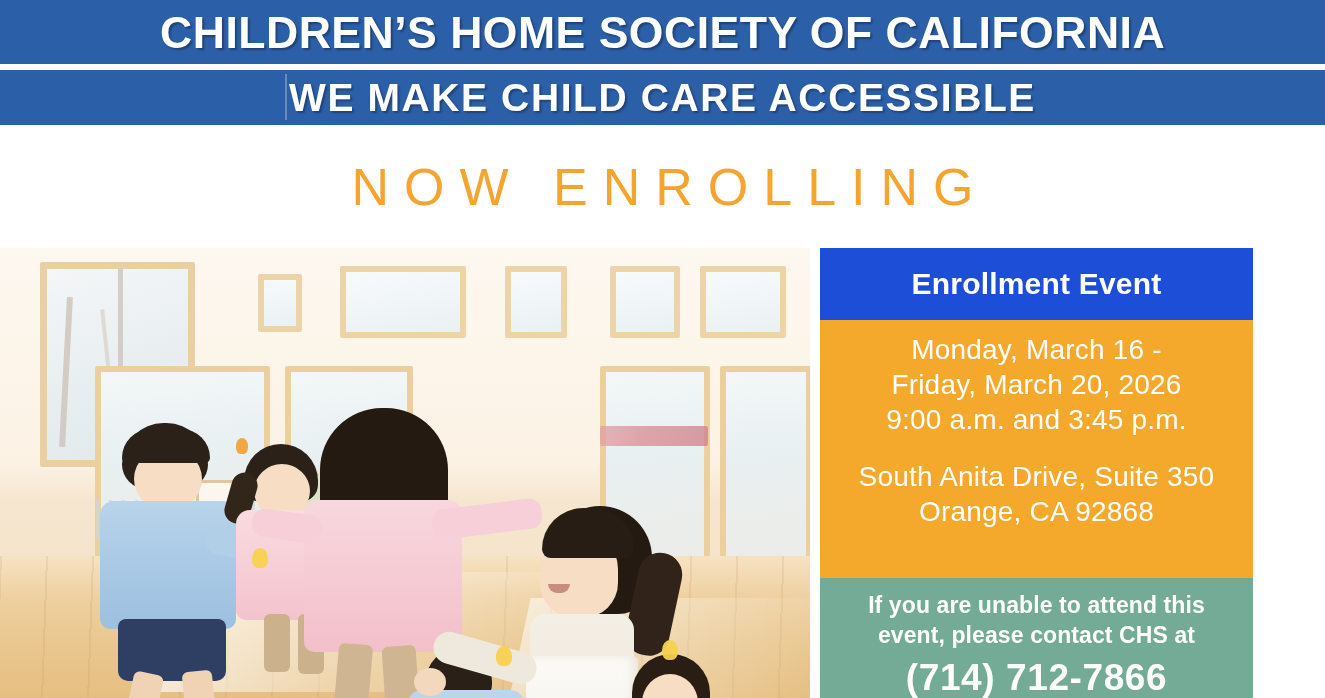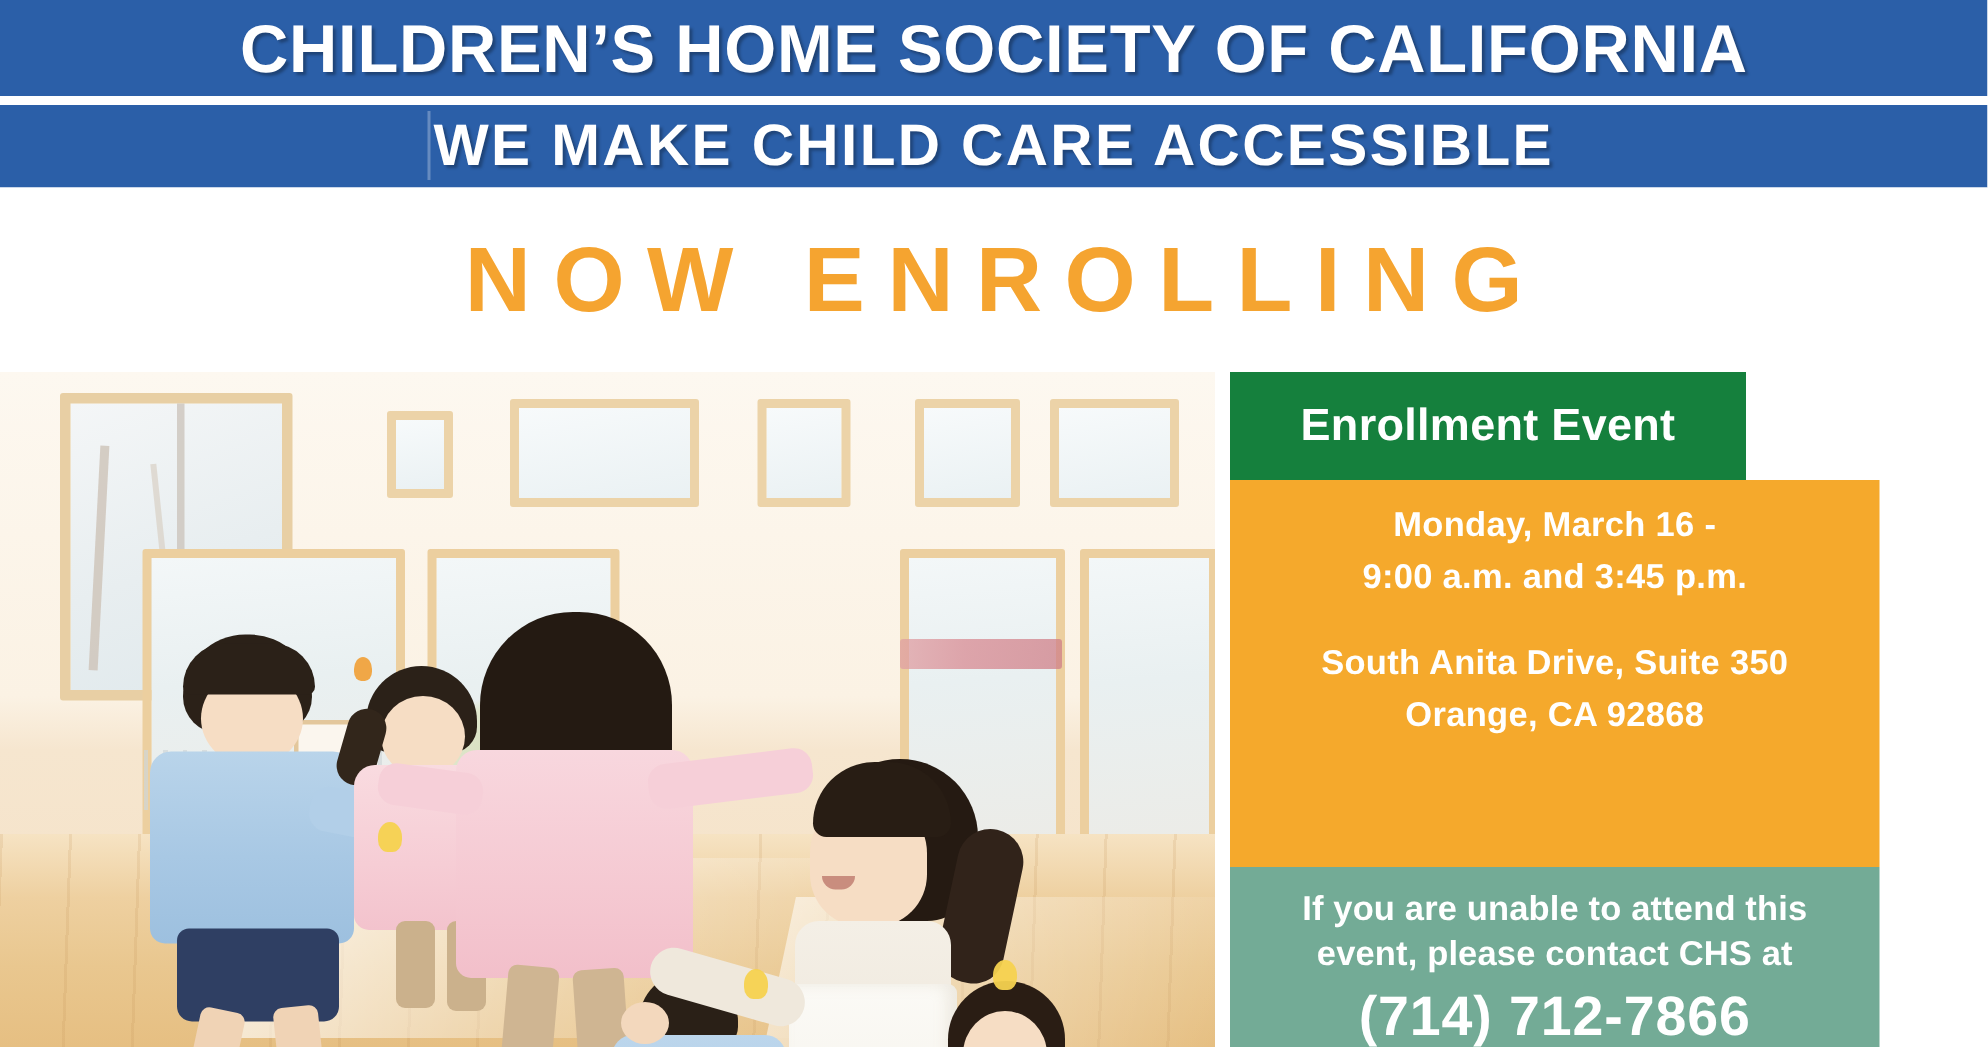--- a/index.html
+++ b/index.html
@@ -65,22 +65,22 @@
 
   
   .headline-area {
     position:absolute; left:0; top:125px;
     width:1325px; height:123px;
     background:#ffffff;
     display:flex; align-items:center; justify-content:center;
   }
   .headline {
     color:#f5a430;
-    font-size:61px;
-    font-weight:bold;
+    font-size:52px;
+    font-weight:normal;
     letter-spacing:15px;
     white-space:nowrap;
     line-height:1;
     padding-left:15px;
   }
 
   
   .photo {
     position:absolute; left:0; top:248px;
     width:810px; height:450px;
@@ -241,41 +241,41 @@
     position:absolute; left:196px; top:232px; width:50px; height:40px;
     border:3px solid #e3c79c; background:#fbf6ee;
   }
 
   
   .panel {
     position:absolute; left:820px; top:248px;
     width:433px; height:450px;
   }
   .panel-teal-top {
-    position:absolute; left:0; top:0; width:344px; height:72px;
-    background:#15803d;
+    position:absolute; left:0; top:0; width:433px; height:72px;
+    background:#1d4ed8;
     display:flex; align-items:center; justify-content:center;text-align:center;
   }
   .panel-teal-top h2 {
     color:#ffffff;
     font-size:30px;
     font-weight:bold;
     letter-spacing:0.2px;
     line-height:1;
   }
   .panel-orange {
     position:absolute; left:0; top:72px; width:433px; height:258px;
     background:#f5a92c;
     color:#ffffff;
     text-align:center;
     padding-top:12px;
   }
   .panel-orange .line {
-    font-size:23px;
-    font-weight:bold;
+    font-size:28px;
+    font-weight:normal;
     line-height:35px;
     letter-spacing:0.2px;
   }
   .panel-orange .gap { height:22px; }
   .panel-teal-bottom {
     position:absolute; left:0; top:330px; width:433px; height:120px;
     background:#73ab96;
     color:#ffffff;
     text-align:center;
     padding-top:12px;
@@ -409,20 +409,21 @@
   </div>
 
   <div class="panel">
 
     <div class="panel-teal-top">
       <h2>Enrollment Event</h2>
     </div>
 
     <div class="panel-orange">
       <div class="line">Monday, March 16 -</div>
+      <div class="line">Friday, March 20, 2026</div>
       <div class="line">9:00 a.m. and 3:45 p.m.</div>
       <div class="gap"></div>
       <div class="line">South Anita Drive, Suite 350</div>
       <div class="line">Orange, CA 92868</div>
     </div>
 
     <div class="panel-teal-bottom">
       <div class="contact">If you are unable to attend this</div>
       <div class="contact">event, please contact CHS at</div>
       <div class="phone">(714) 712-7866</div>

